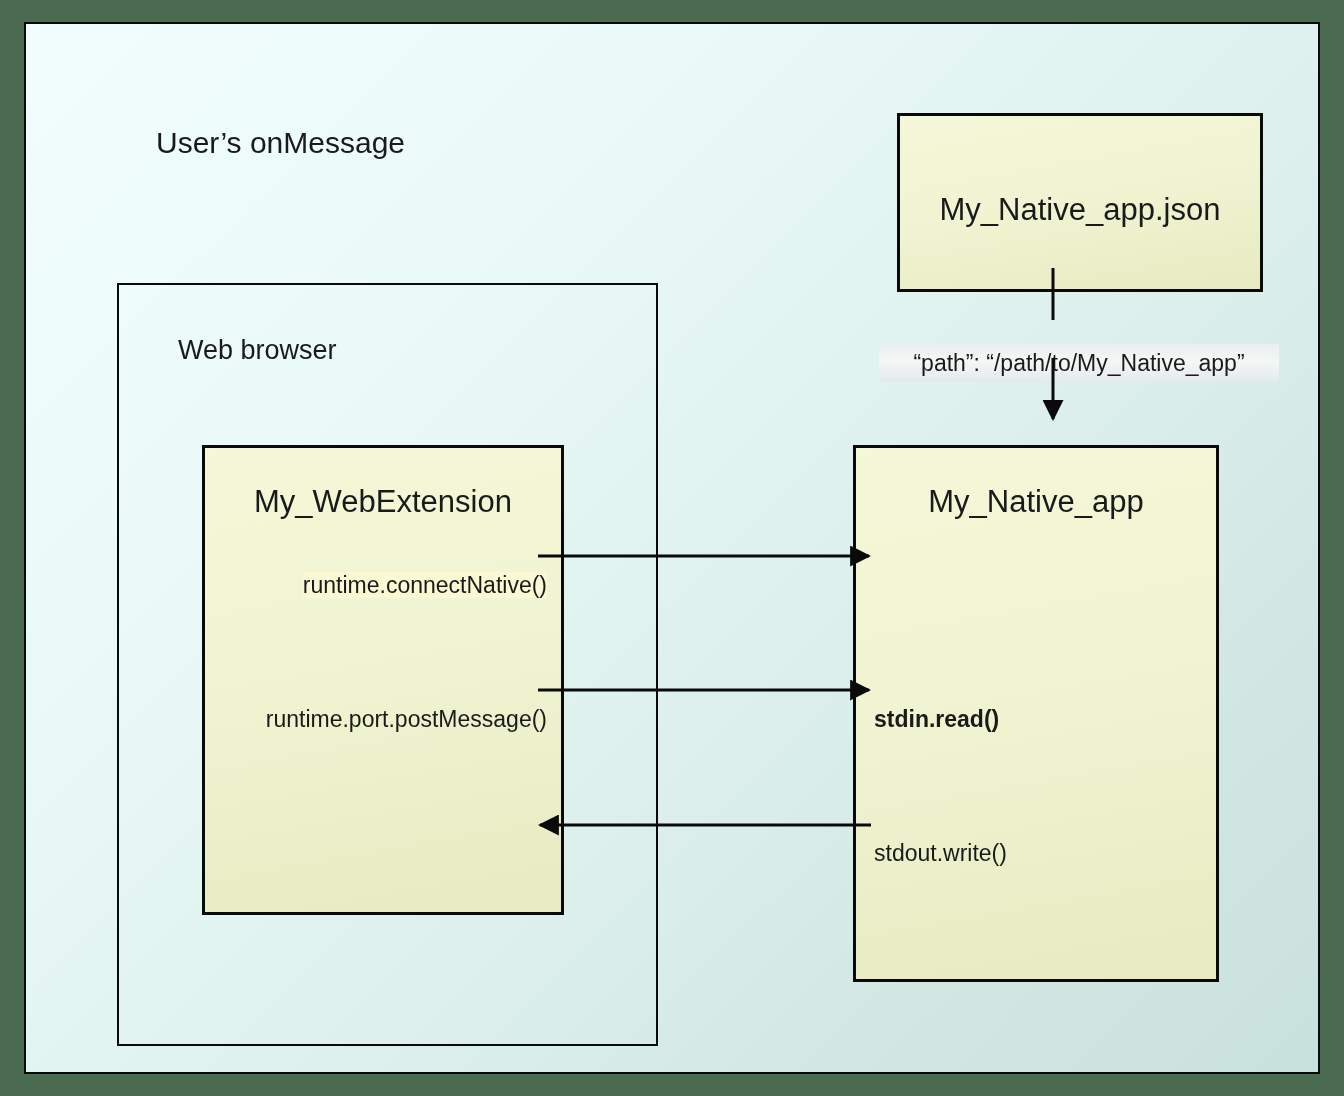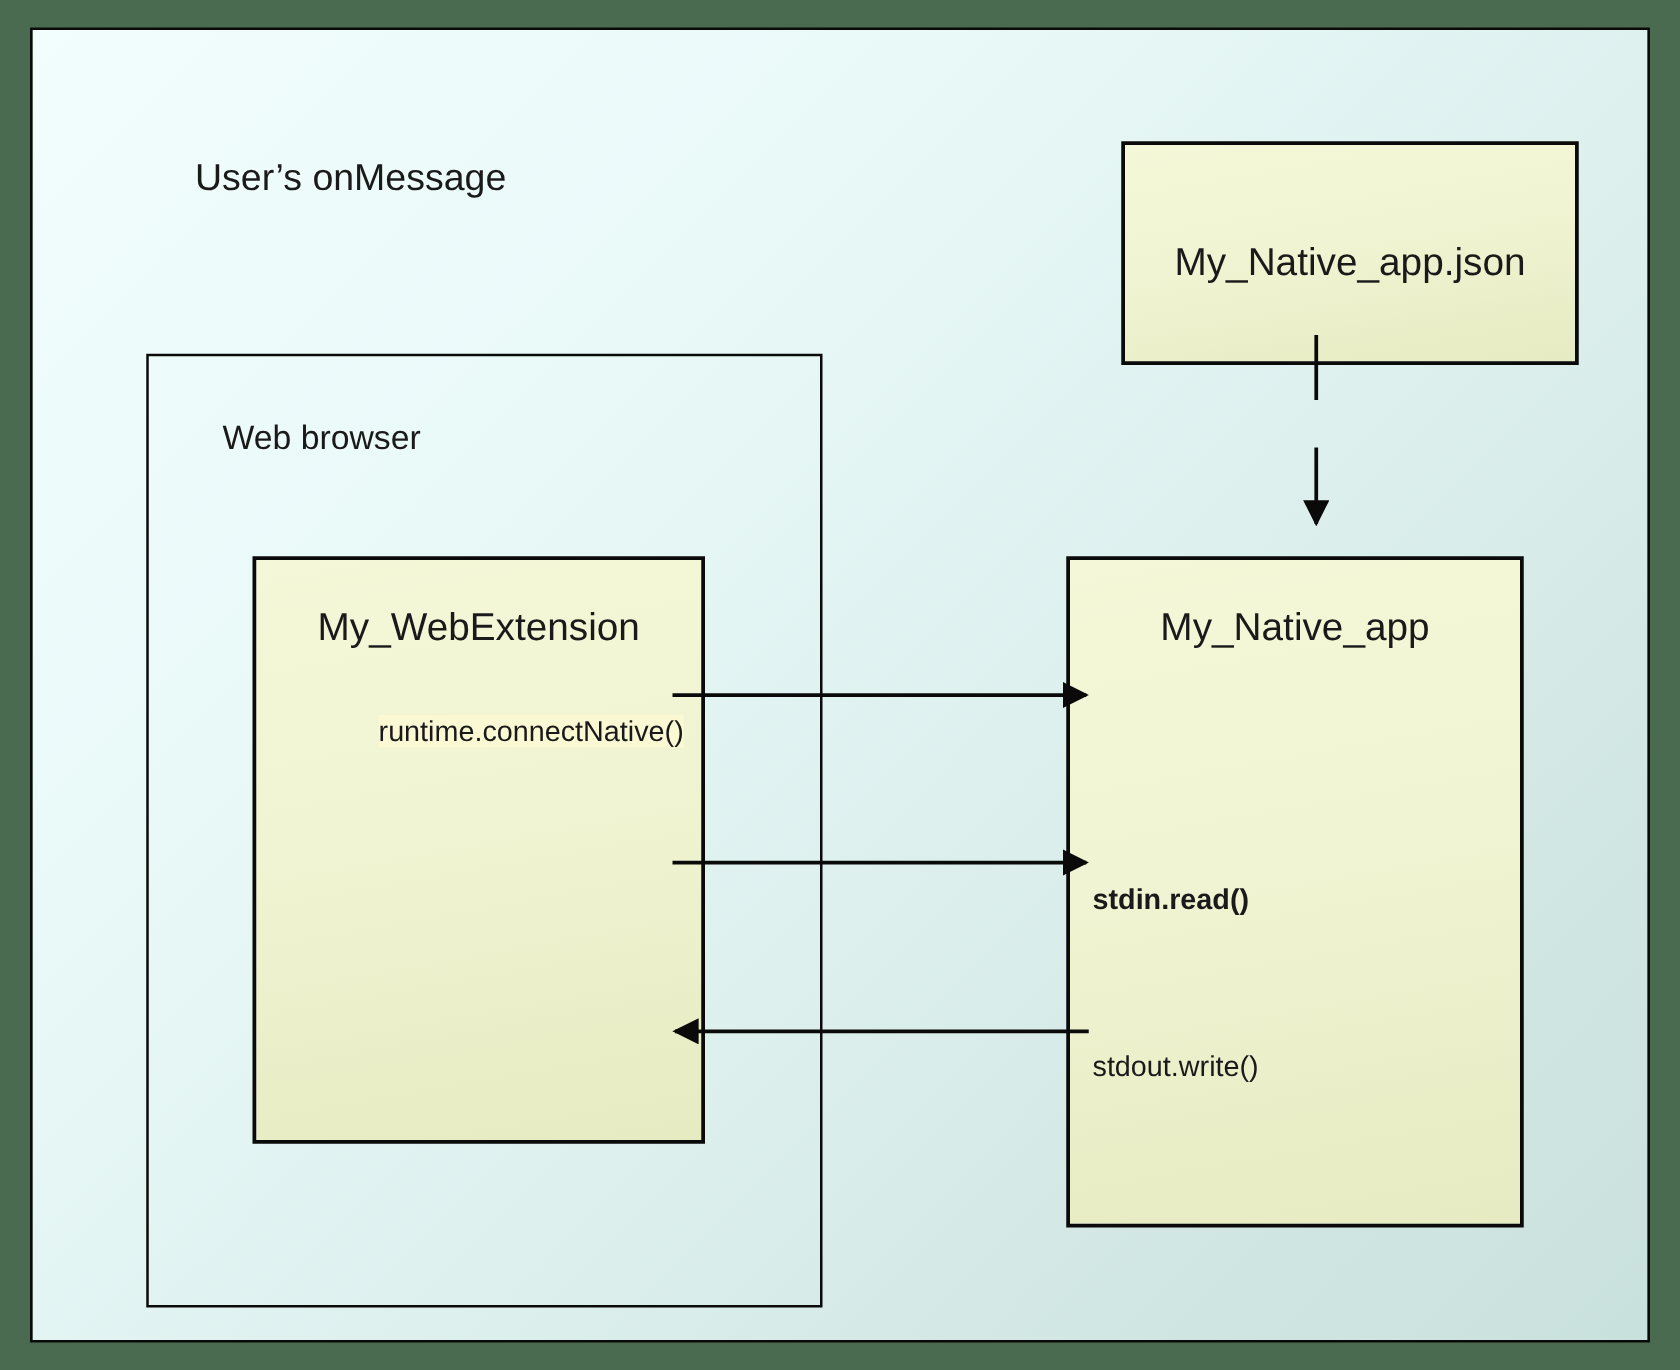--- a/index.html
+++ b/index.html
@@ -150,26 +150,30 @@
 
     <div class="label title-user">User’s onMessage</div>
 
     <div class="browser-box"></div>
     <div class="label title-browser">Web browser</div>
 
     <div class="ybox ybox-json">
       <div class="box-title">My_Native_app.json</div>
     </div>
 
+    <div class="path-pill">
+      <span>“path”: “/path/to/My_Native_app”</span>
+    </div>
 
     <div class="ybox ybox-ext">
       <div class="box-title">My_WebExtension</div>
 
       <div class="api-left" style="top:124px;"><span class="hl">runtime.connectNative()</span></div>
 
+      <div class="api-left" style="top:258px;">runtime.port.postMessage()</div>
 
     </div>
 
     <div class="ybox ybox-native">
       <div class="box-title">My_Native_app</div>
 
       <div class="api-right" style="top:258px;font-weight:bold;">stdin.read()</div>
 
       <div class="api-right" style="top:392px;">stdout.write()</div>
     </div>

